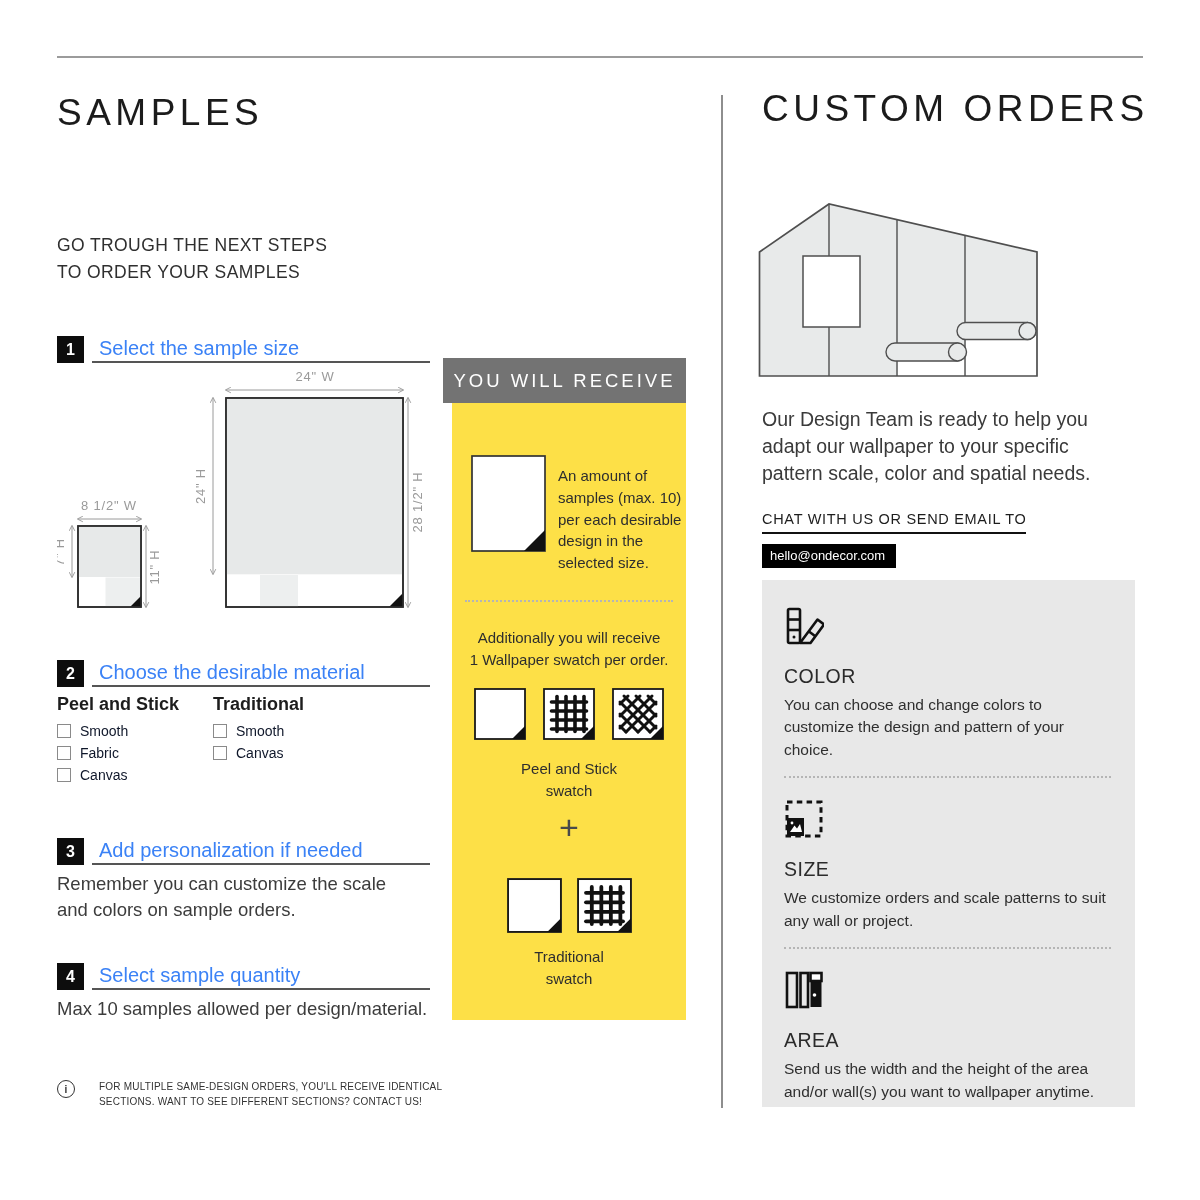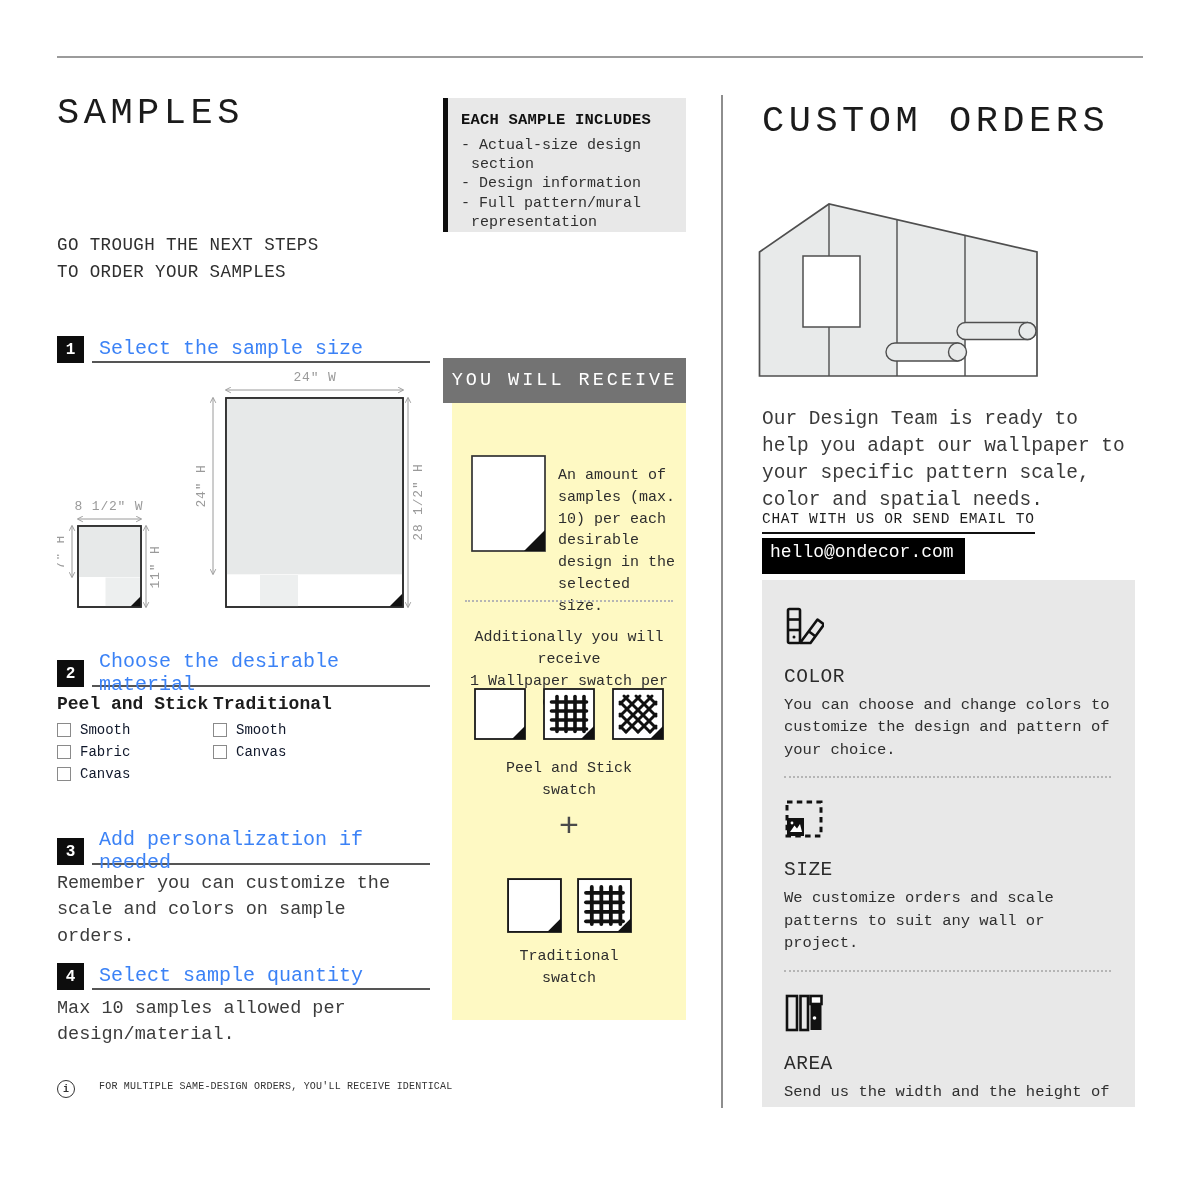--- a/index.html
+++ b/index.html
@@ -1,17 +1,17 @@
 <!DOCTYPE html>
 <html><head>
 <meta charset="utf-8">
 <style>
   html,body{margin:0;padding:0;background:#fff;}
   .canvas{position:relative;width:1200px;height:1136px;background:#fff;overflow:hidden;
-          font-family:Liberation Mono, monospace;color:#2e2e2e;border-radius:28px;}
+          font-family:Liberation Sans, sans-serif;color:#2e2e2e;border-radius:28px;}
   .abs{position:absolute;}
   .rule{position:absolute;left:57px;width:1086px;height:2px;background:#9b9b9b;}
   .vdiv{position:absolute;left:721px;top:95px;width:2px;height:1013px;background:#8e8e8e;}
   .title{position:absolute;margin:0;font-weight:500;font-size:37px;letter-spacing:4.5px;color:#1b1b1b;}
   .intro{position:absolute;left:57px;top:188px;font-size:17.5px;line-height:1.55;color:#2f2f2f;letter-spacing:.4px;margin-top:44px;}
   
   .step{position:absolute;left:57px;width:373px;height:27px;display:flex;align-items:stretch;}
   .step-num{width:27px;height:27px;background:#0d0d0d;color:#fff;font-weight:700;font-size:16px;
             display:flex;align-items:center;justify-content:center;flex:0 0 27px;}
   .step-label{flex:1;margin-left:8px;padding-left:7px;font-size:20px;color:#3b82f6;
@@ -27,33 +27,33 @@
                font-size:10px;font-weight:700;color:#333;display:flex;align-items:center;justify-content:center;margin-top:1px;}
   .footnote-text{margin-left:24px;font-size:10px;line-height:1.5;color:#333;letter-spacing:.2px;}
   
   .includes-box{position:absolute;left:443px;top:98px;width:243px;height:134px;box-sizing:border-box;
                 background:#e8e8e8;border-left:5px solid #0d0d0d;padding:13px 10px 10px 13px;}
   .includes-title{font-weight:700;font-size:15.5px;color:#101010;letter-spacing:.2px;margin-bottom:7px;}
   .includes-item{font-size:15px;color:#303030;line-height:1.28;padding-left:10px;text-indent:-10px;}
   .includes-item::before{content:"- ";}
   .receive-bar{position:absolute;left:443px;top:358px;width:243px;height:45px;background:#737373;
                color:#fff;font-size:18.5px;letter-spacing:3px;display:flex;align-items:center;justify-content:center;}
-  .receive-panel{position:absolute;left:452px;top:403px;width:234px;height:617px;background:#fef9c3;}
+  .receive-panel{position:absolute;left:452px;top:403px;width:234px;height:617px;background:#fde047;}
   .samples-text{position:absolute;left:106px;top:62px;width:126px;font-size:15px;line-height:1.45;color:#2e2e2e;}
   .dotted{position:absolute;left:13px;right:13px;border-top:2px dotted #b5b5b5;}
   .center-text{position:absolute;left:0;right:0;text-align:center;font-size:15px;line-height:1.45;color:#2e2e2e;}
   .swatch-row{position:absolute;left:0;right:0;display:flex;justify-content:center;gap:17px;}
   .plus-sign{position:absolute;left:0;right:0;top:405px;text-align:center;font-size:34px;font-weight:300;color:#4a4a4a;}
   
   .custom-intro{position:absolute;left:762px;top:406px;width:372px;font-size:19.5px;line-height:1.38;color:#3a3a3a;}
   .chat-block{position:absolute;left:762px;top:510px;}
   .chat-label{display:inline-block;font-size:14.5px;letter-spacing:.7px;color:#1d1d1d;
               border-bottom:2px solid #111;padding-bottom:5px;text-align:center;}
-  .email-badge{display:block;margin-top:4px;width:max-content;background:#000;color:#fff;
-               font-size:18px;padding:4px 11px 12px 8px;}
+  .email-badge{display:block;margin-top:10px;width:max-content;background:#000;color:#fff;
+               font-size:13px;padding:4px 11px 5px 8px;}
   .custom-panel{position:absolute;left:762px;top:580px;width:373px;height:527px;background:#e8e8e8;
                 box-sizing:border-box;padding:26px 24px 0 22px;overflow:hidden;}
   .feat-title{font-size:19.5px;color:#2b2b2b;letter-spacing:.5px;margin:15px 0 6px 0;}
   .feat-text{font-size:15.5px;line-height:1.45;color:#2f2f2f;}
   .feat-hr{border:none;border-top:2px dotted #b5b5b5;margin:15px 0 21px 0;}
   .dim{font-size:13px;fill:#9a9a9a;letter-spacing:.8px;text-anchor:middle;}
   .dimline{stroke:#9a9a9a;stroke-width:1;marker-start:url(#arw);marker-end:url(#arw);}
 </style>
 </head>
 <body>
@@ -153,29 +153,24 @@
   <div class="step" style="top:963px;">
     <span class="step-num">4</span>
     <span class="step-label">Select sample quantity</span>
   </div>
   <div class="para" style="left:57px;top:996px;width:400px;">Max 10 samples allowed per design/material.</div>
 
   <div class="footnote">
     <span class="info-circle">i</span>
     <span class="footnote-text">
       <span>FOR MULTIPLE SAME-DESIGN ORDERS, YOU'LL RECEIVE IDENTICAL</span><br>
+      <span>SECTIONS. WANT TO SEE DIFFERENT SECTIONS? CONTACT US!</span>
     </span>
   </div>
 
-  <div class="includes-box">
-    <div class="includes-title">EACH SAMPLE INCLUDES</div>
-    <div class="includes-item">Actual-size design section</div>
-    <div class="includes-item">Design information</div>
-    <div class="includes-item">Full pattern/mural representation</div>
-  </div>
 
   <div class="receive-bar">YOU WILL RECEIVE</div>
 
   <div class="receive-panel">
 
     <svg class="abs" style="left:19px;top:52px;" width="75" height="97" viewBox="0 0 75 97">
       <rect x="1" y="1" width="73" height="95" fill="#fff" stroke="#333" stroke-width="1.7"></rect>
       <polygon points="74,75 74,96 53,96" fill="#111"></polygon>
     </svg>
     <div class="samples-text">An amount of samples (max. 10) per each desirable design in the selected size.</div>
@@ -251,21 +246,21 @@
         </g>
         <polygon points="38,51 51,51 51,38" fill="#111"></polygon>
       </svg>
     </div>
     <div class="center-text" style="top:543px;">
       <span>Traditional</span><br>
       <span>swatch</span>
     </div>
   </div>
 
-  <h1 class="title" style="left:762px;top:100px;">CUSTOM ORDERS</h1>
+  <h1 class="title" style="left:762px;top:88px;">CUSTOM ORDERS</h1>
 
   <svg class="abs" style="left:758px;top:202px;" width="281" height="176" viewBox="0 0 281 176">
     <polygon points="1.5,174 1.5,50 71,2 279,50 279,174" fill="#e8eaea"></polygon>
     <rect x="140" y="158" width="67" height="16" fill="#fff"></rect>
     <rect x="208" y="130" width="71" height="44" fill="#fff"></rect>
     <g stroke="#4f4f4f" stroke-width="1.4">
       <line x1="71" y1="2" x2="71" y2="174"></line>
       <line x1="139" y1="18" x2="139" y2="174"></line>
       <line x1="207" y1="34" x2="207" y2="174"></line>
     </g>

